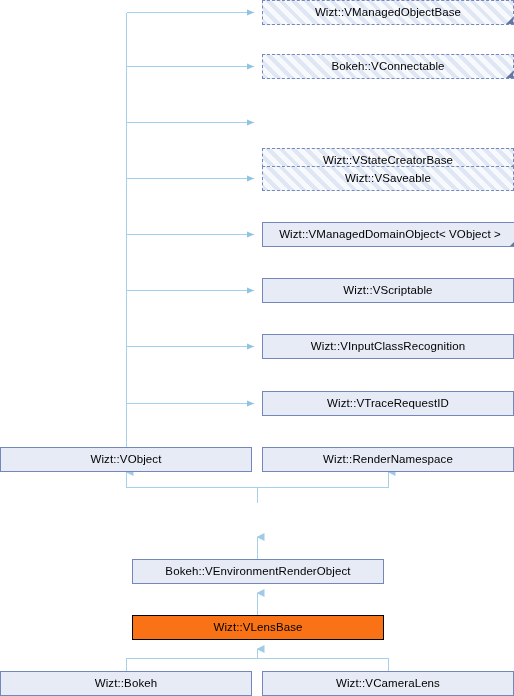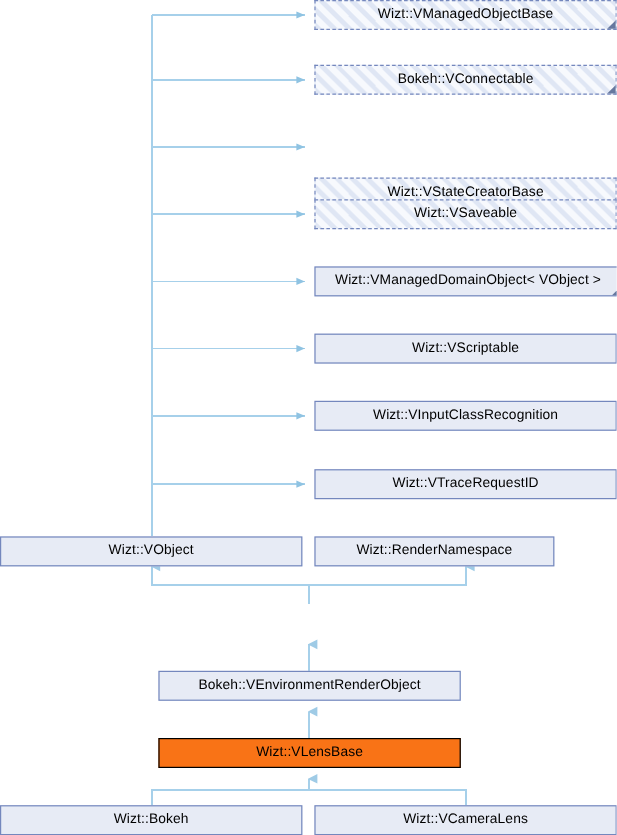--- a/index.html
+++ b/index.html
@@ -137,21 +137,21 @@
     </div>
     <div class="node solid" style="left: 262px; top: 391px; width: 252px; height: 25px;">
       <span class="label">Wizt::VTraceRequestID</span>
     </div>
     <div class="node solid" style="left: 262px; top: 334px; width: 252px; height: 25px;">
       <span class="label">Wizt::VInputClassRecognition</span>
     </div>
     <div class="node solid" style="left: 0px; top: 447px; width: 252px; height: 25px;">
       <span class="label">Wizt::VObject</span>
     </div>
-    <div class="node solid" style="left: 262px; top: 447px; width: 200px; height: 25px;">
+    <div class="node solid" style="left: 262px; top: 447px; width: 252px; height: 25px;">
       <span class="label">Wizt::RenderNamespace</span>
     </div>
     <div class="node solid" style="left: 132px; top: 559px; width: 252px; height: 25px;">
       <span class="label">Bokeh::VEnvironmentRenderObject</span>
     </div>
     <div class="node highlight" style="left: 132px; top: 615px; width: 252px; height: 25px;">
       <span class="label">Wizt::VLensBase</span>
     </div>
     <div class="node solid" style="left: 0px; top: 671px; width: 252px; height: 25px;">
       <span class="label">Wizt::Bokeh</span>

